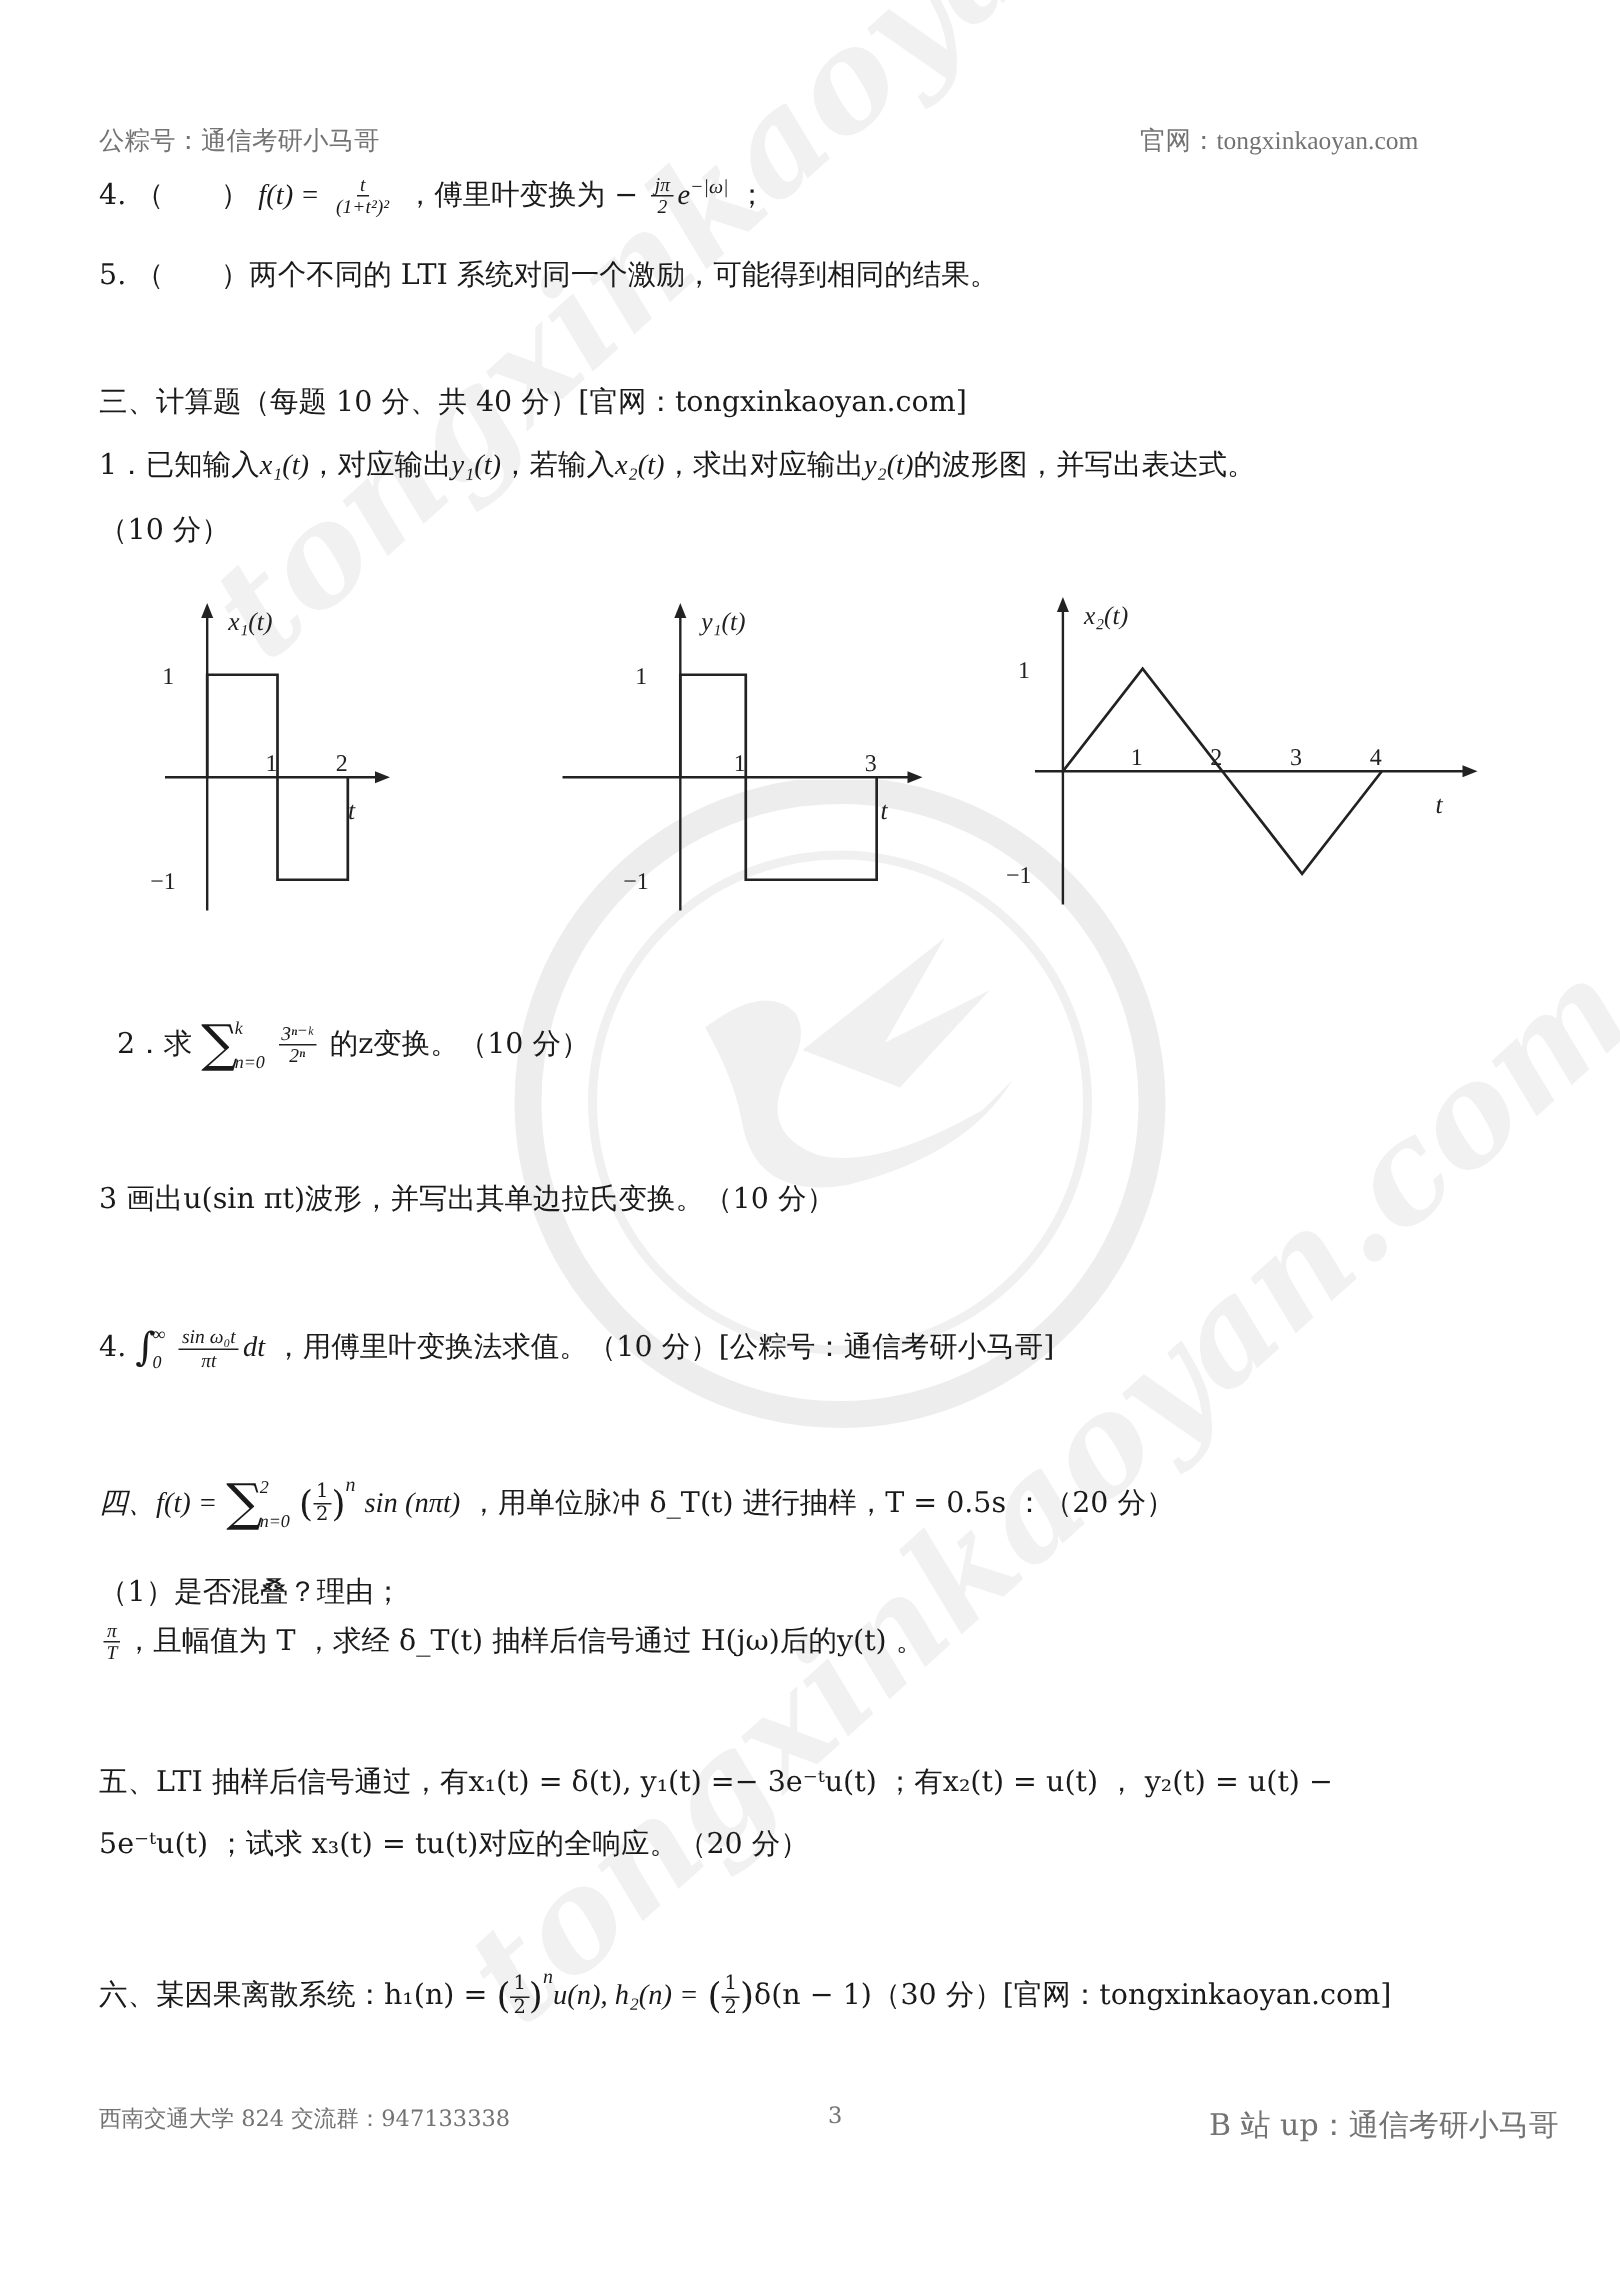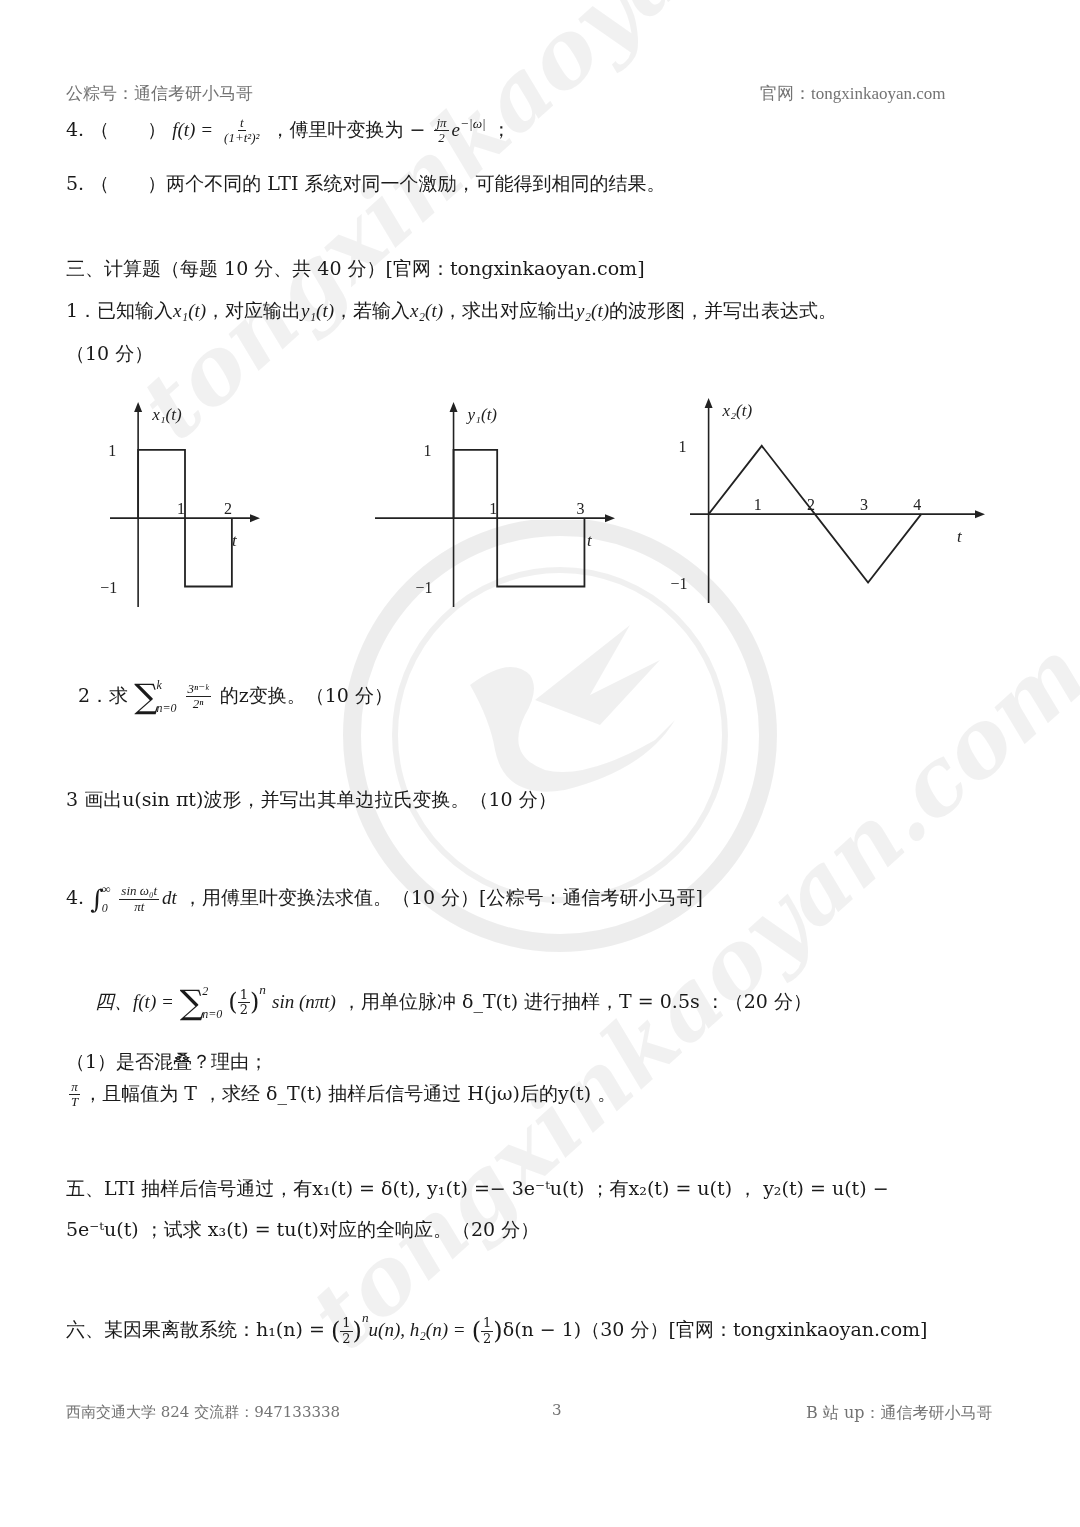--- a/index.html
+++ b/index.html
@@ -130,21 +130,21 @@
       <span>∞</span>
       <span>0</span>
     </span>
   <span class="frac m">
     <span class="num">sin ω₀t</span>
     <span class="den">πt</span>
   </span><span class="m">dt</span>
   <span>，用傅里叶变换法求值。（10 分）[公粽号：通信考研小马哥]</span>
 </div>
 
-<div class="abs line" style="left:66px; top:980px;margin-left:29px;">
+<div class="abs line" style="left:66px; top:980px;">
   <span class="m">四、f(t) =</span>
   <span class="bigsum">∑</span><span class="lims m">
       <span>2</span>
       <span>n=0</span>
     </span>
   <span class="paren-frac">(</span><span class="frac" style="margin:0;">
       <span class="num">1</span>
       <span class="den">2</span>
     </span><span class="paren-frac">)</span><sup class="m" style="vertical-align:14px;">n</sup>
   <span class="m">sin (nπt)</span>
@@ -168,13 +168,13 @@
       <span class="den">2</span>
     </span><span class="paren-frac">)</span><sup class="m" style="vertical-align:14px;">n</sup><span class="m">u(n), h₂(n) =</span>
   <span class="paren-frac">(</span><span class="frac" style="margin:0;">
       <span class="num">1</span>
       <span class="den">2</span>
     </span><span class="paren-frac">)</span><span>δ(n − 1)（30 分）[官网：tongxinkaoyan.com]</span>
 </div>
 
 <div class="abs hdr" style="left:66px; top:1403px; font-size:15px;">西南交通大学 824 交流群：947133338</div>
 <div class="abs hdr" style="left:552px; top:1401px; font-size:15px;">3</div>
-<div class="abs hdr" style="left:806px; top:1403px; font-size:16px;">B 站 up：通信考研小马哥</div>
+<div class="abs hdr" style="left:806px; top:1403px; font-size:20px;">B 站 up：通信考研小马哥</div>
 
 </body></html>

